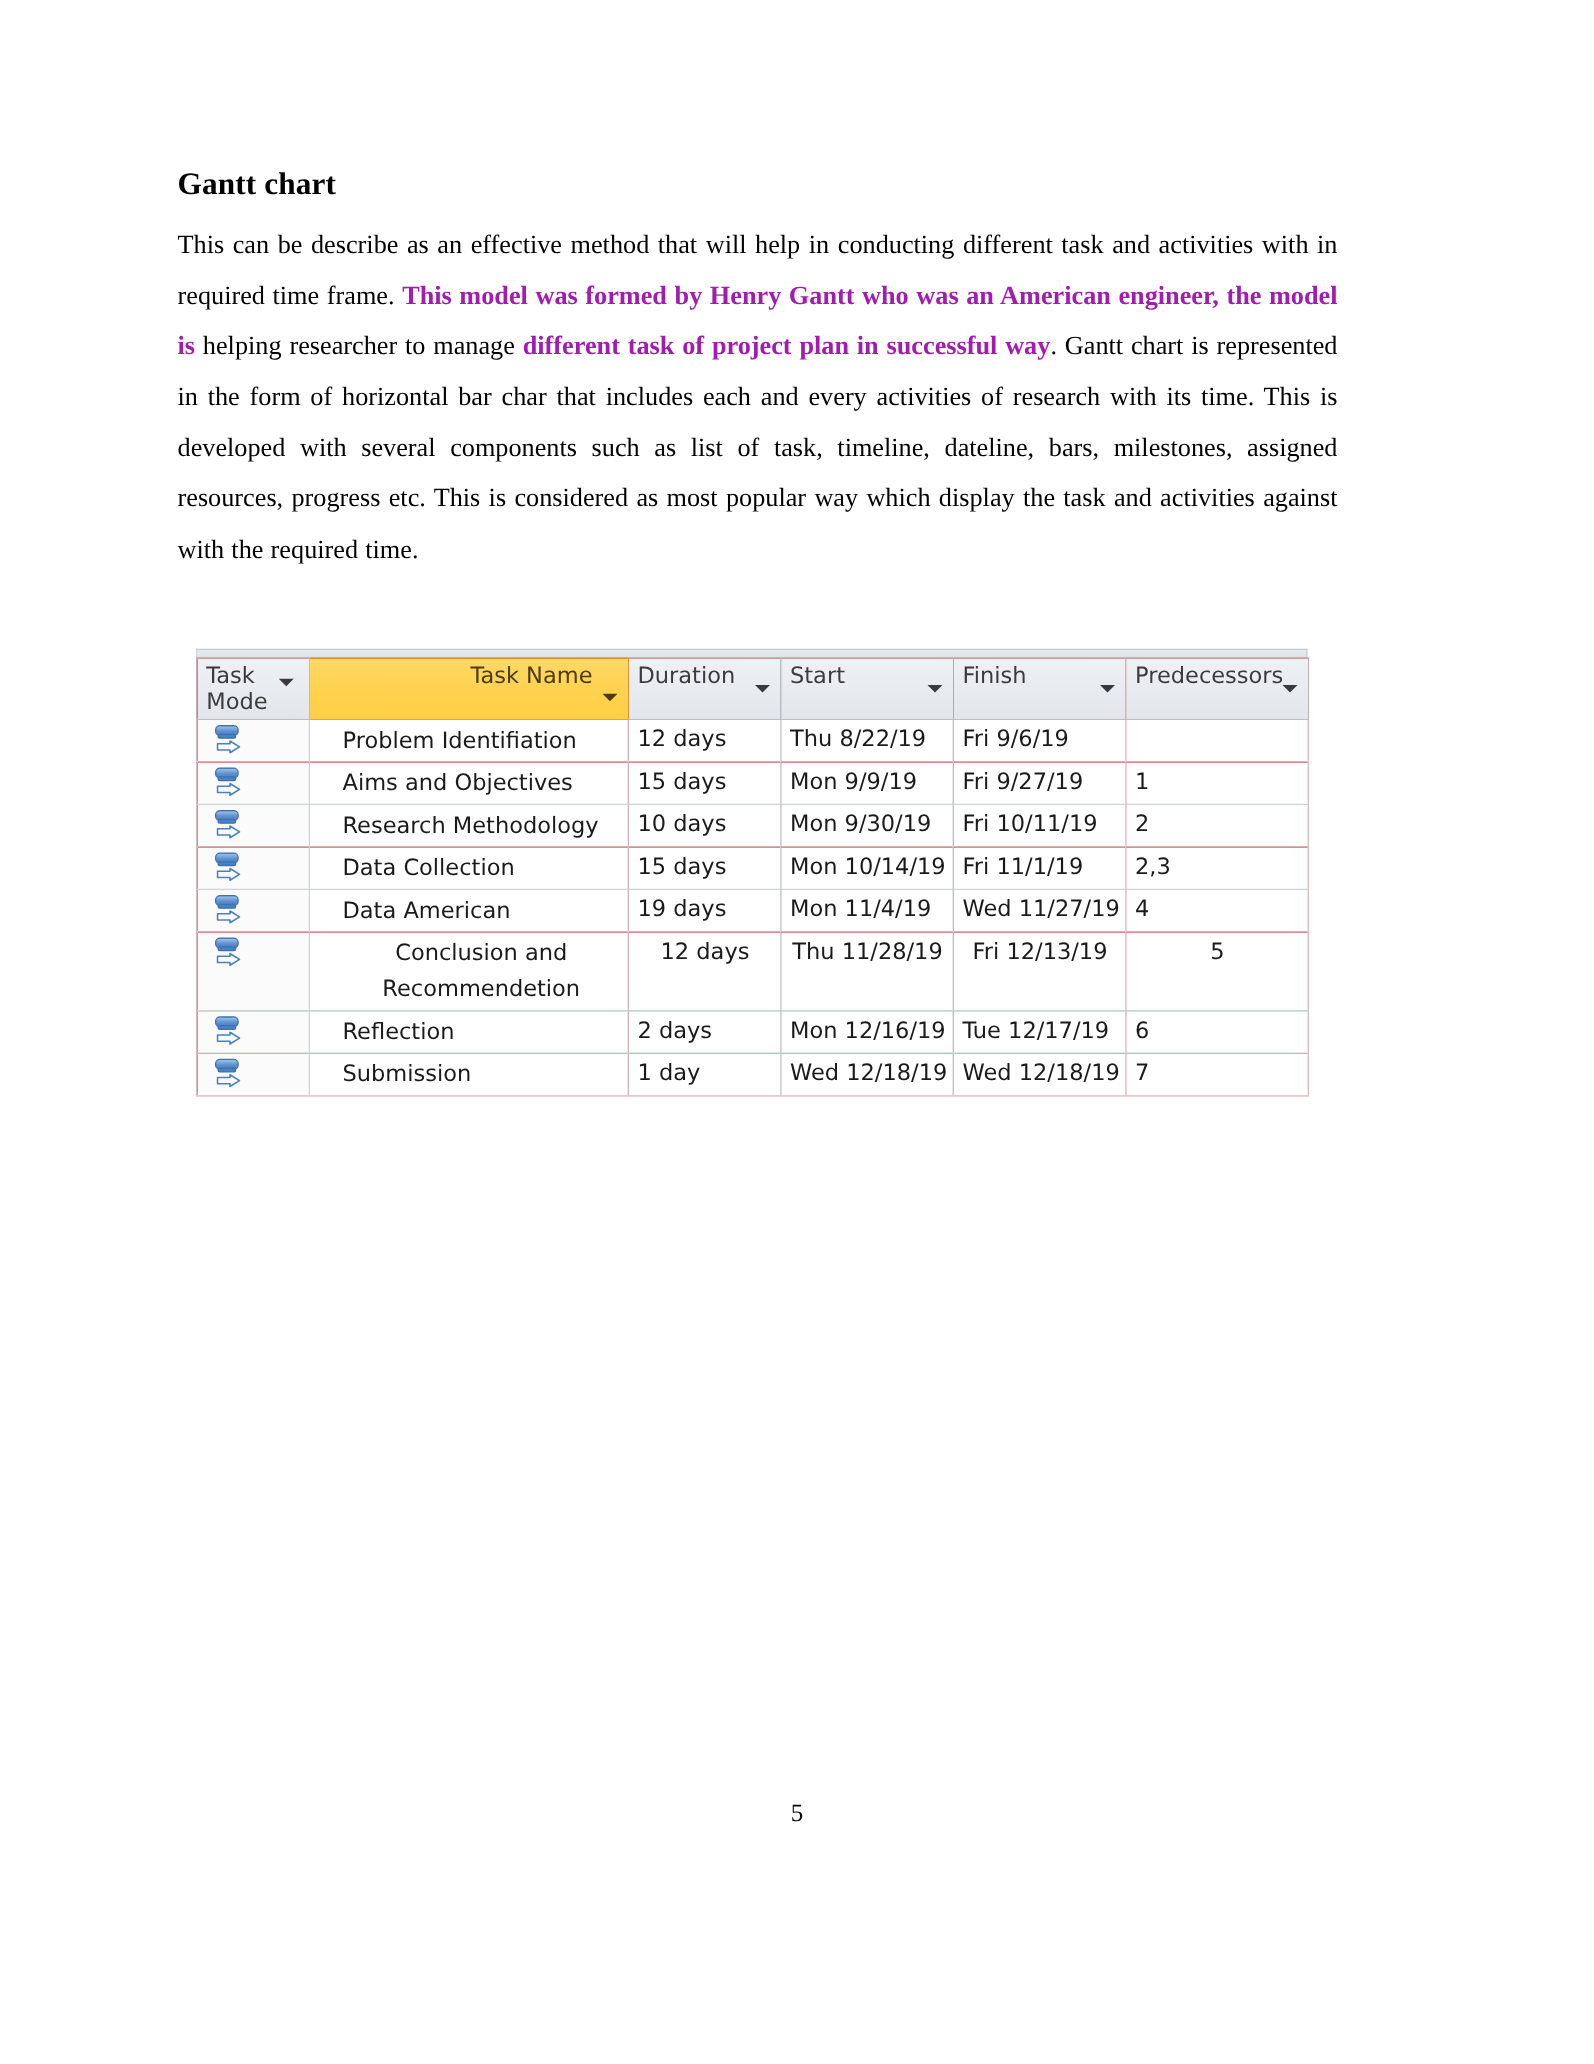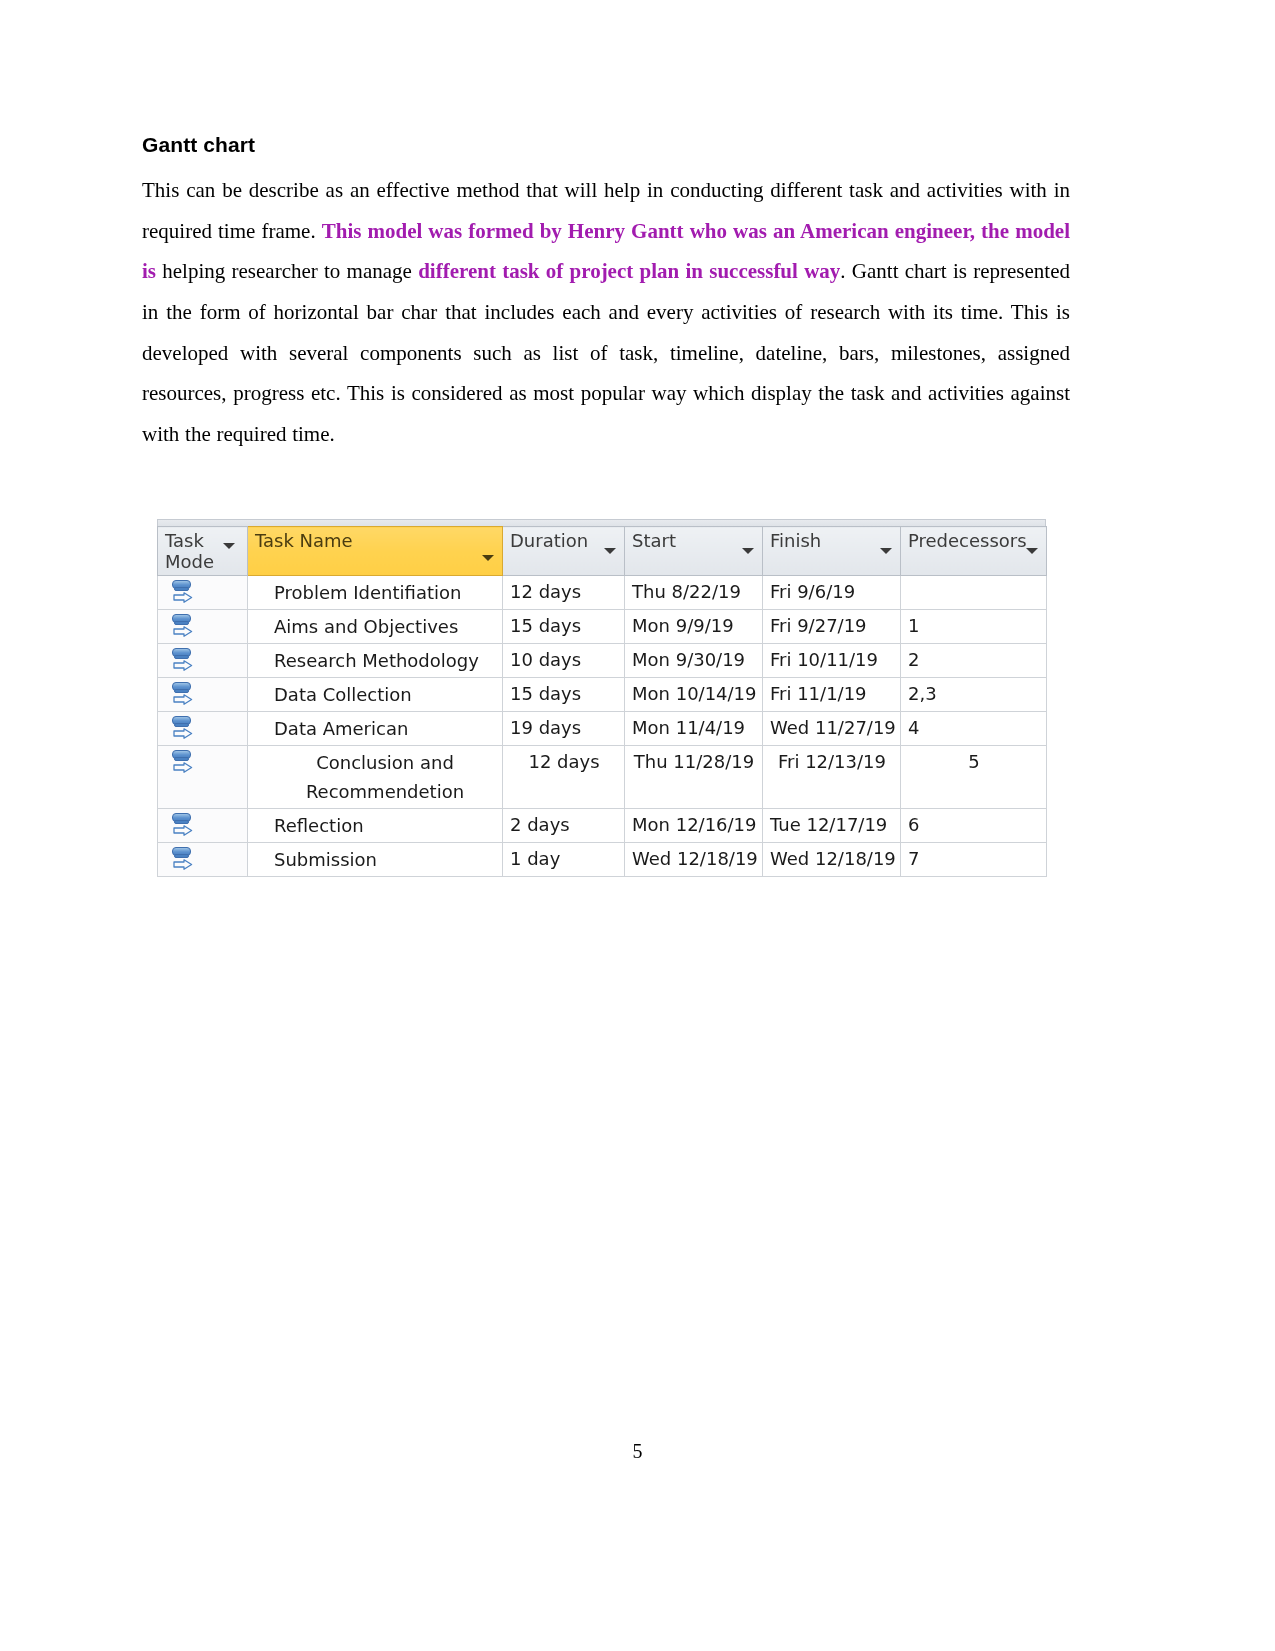--- a/index.html
+++ b/index.html
@@ -23,22 +23,22 @@
   }
   .content {
     position: absolute;
     left: 142px;
     top: 132px;
     width: 928px;
   }
 
   
   .doc-heading {
-    font-family: Liberation Sans, sans-serif;
-    font-size: 21px;
+    font-family: Liberation Serif, serif;
+    font-size: 25px;
     font-weight: bold;
     line-height: 1.25;
     margin: 0 0 12px 0;
     letter-spacing: 0.1px;
   }
 
   
   .doc-para {
     font-family: "Liberation Serif", serif;
     font-size: 21px;
@@ -97,20 +97,21 @@
     font-size: 18px;
     color: #3b3b3b;
     text-align: left;
     position: relative;
     line-height: 21px;
   }
   .gantt-table thead th.sel {
     background: linear-gradient(to bottom, #ffd866 0%, #ffd24f 50%, #ffcf45 100%);
     color: #4a3c10;
     border: 1px solid #d9a930;
+    text-align: right;
   }
   .th-inner {
     display: block;
     padding-right: 22px;
     white-space: normal;
   }
   .filter-arrow {
     position: absolute;
     width: 0; height: 0;
     border-left: 6px solid transparent;

